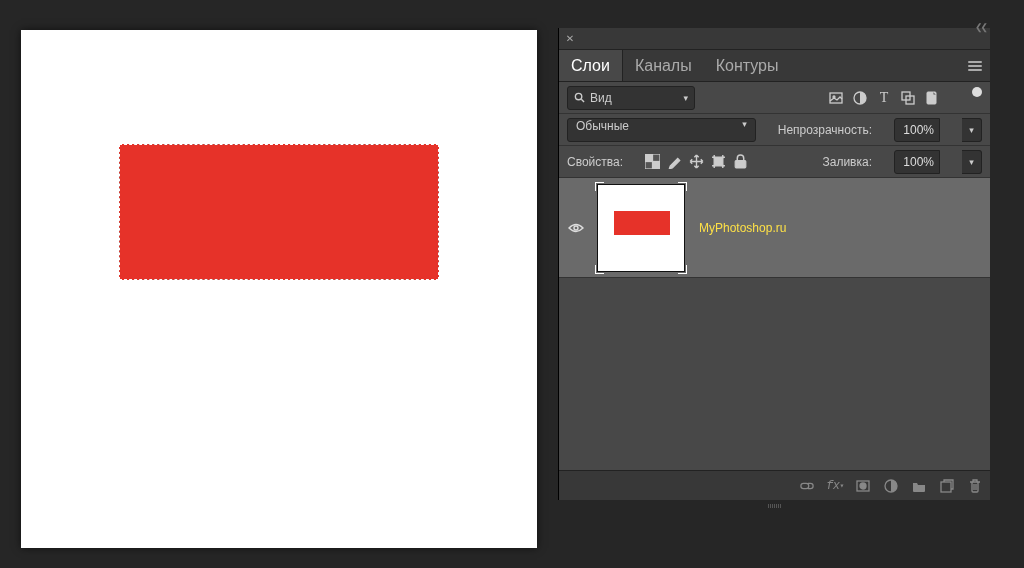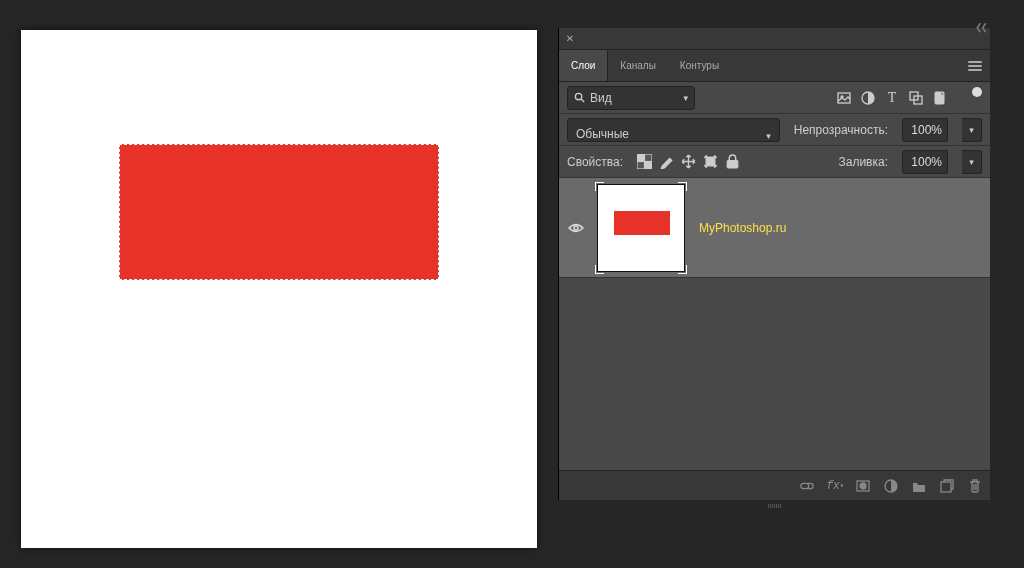--- a/index.html
+++ b/index.html
@@ -86,21 +86,21 @@
     height: 32px;
     align-items: stretch;
     border-bottom: 1px solid #222;
   }
   .tab {
     padding: 0 12px;
     display: flex;
     align-items: center;
     color: #aaa;
     cursor: pointer;
-    font-size: 10px;
+    font-size: 16px;
   }
   .tab.active {
     background: #484848;
     color: #fff;
     border-right: 1px solid #222;
   }
   .tab-menu {
     margin-left: auto;
     width: 30px;
     display: flex;
@@ -110,21 +110,21 @@
     cursor: pointer;
   }
   .hamburger { width: 14px; height: 10px; display: flex; flex-direction: column; justify-content: space-between; }
   .hamburger span { display:block; height:2px; background:#aaa; border-radius:1px; }
   .panel-content { background: #484848; flex: 1; display: flex; flex-direction: column; }
   .row {
     display: flex;
     align-items: center;
     height: 32px;
     padding: 0 8px;
-    gap: 14px;
+    gap: 22px;
     border-bottom: 1px solid #333;
   }
   .search-dropdown {
     background: #333;
     border: 1px solid #222;
     border-radius: 3px;
     height: 24px;
     display: flex;
     align-items: center;
     padding: 0 6px;
@@ -137,21 +137,21 @@
   .search-icon { width:11px; height:11px; stroke:#ccc; stroke-width:1.5; fill:none; }
   .filter-icons { display: flex; gap: 8px; margin-left: auto; align-items: center; }
   .filter-icons span, .filter-icons svg { width:16px; height:16px; display:flex; align-items:center; justify-content:center; color:#ccc; cursor:pointer; stroke:#ccc; }
   .dot-toggle { width: 10px; height: 10px; border-radius: 50%; background: #ddd; cursor:pointer; margin-left:10px; align-self:flex-start; margin-top:5px;}
   .blend-dropdown {
     background: #333;
     border: 1px solid #222;
     border-radius: 3px;
     height: 24px;
     display: flex;
-    align-items: flex-end;
+    align-items: flex-start;
     padding: 0 8px;
     color: #ccc;
     flex: 1;
     cursor: pointer;
     min-width: 0;
   }
   .blend-dropdown .chev { margin-left: auto; font-size: 9px; }
   .row-label { color: #ccc; white-space: nowrap; font-size: 12px; }
   .pct-input {
     background: #333;

